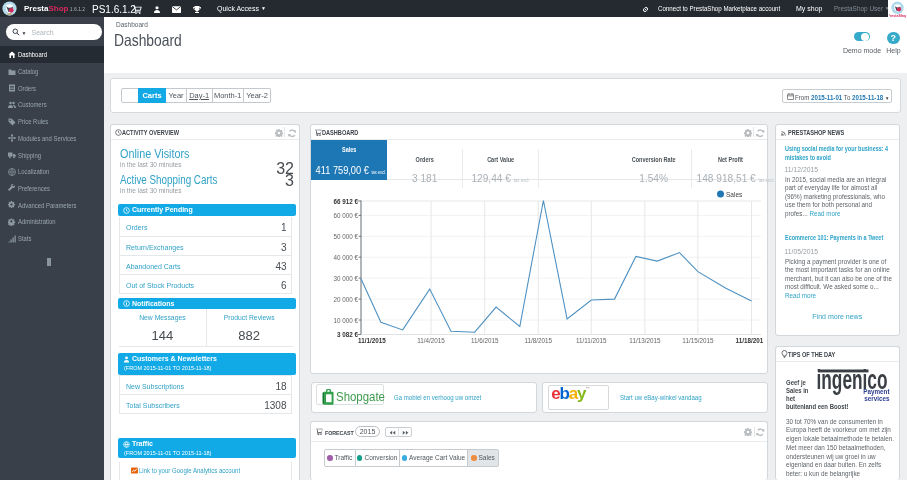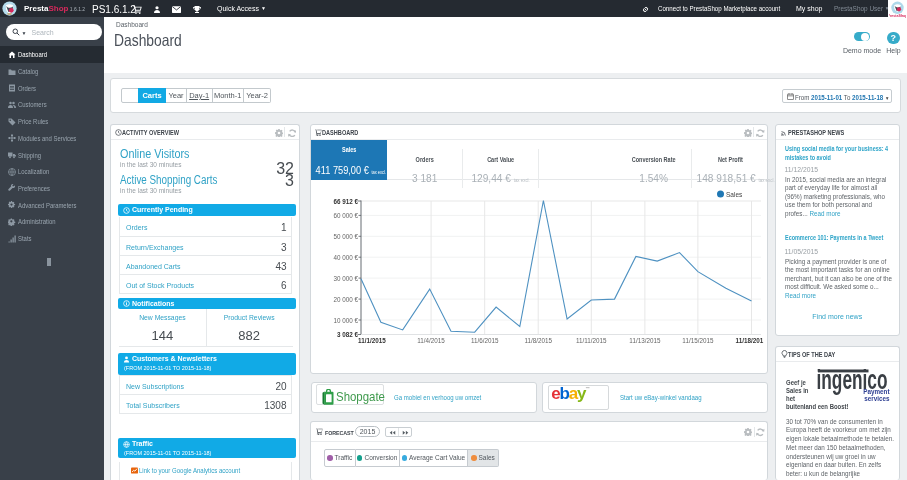--- a/index.html
+++ b/index.html
@@ -291,21 +291,21 @@
     <svg class="abs" style="left:5px;top:3px" width="7" height="7" viewBox="0 0 16 16" fill="#fff">
         <circle cx="8" cy="4.5" r="3.2"></circle>
         <path d="M2 15 C2 10.5 5 9 8 9 C11 9 14 10.5 14 15 Z"></path>
       </svg>
     <div class="bt" style="left:14px;">Customers &amp; Newsletters</div>
     <div class="bs">(FROM 2015-11-01 TO 2015-11-18)</div>
   </div>
   <div class="rowbox" style="top:250px;">
     <div class="arow" style="height:18.8px;">
         <span class="rl">New Subscriptions</span>
-        <span class="rv">20</span>
+        <span class="rv">18</span>
       </div>
     <div class="arow" style="height:18.8px;">
         <span class="rl">Total Subscribers</span>
         <span class="rv">1308</span>
       </div>
   </div>
 
   <div class="banner" style="top:312.5px;height:20px;">
     <svg class="abs" style="left:5px;top:3px" width="7" height="7" viewBox="0 0 16 16" fill="none" stroke="#fff" stroke-width="1.5">
         <circle cx="8" cy="8" r="6.5"></circle>

